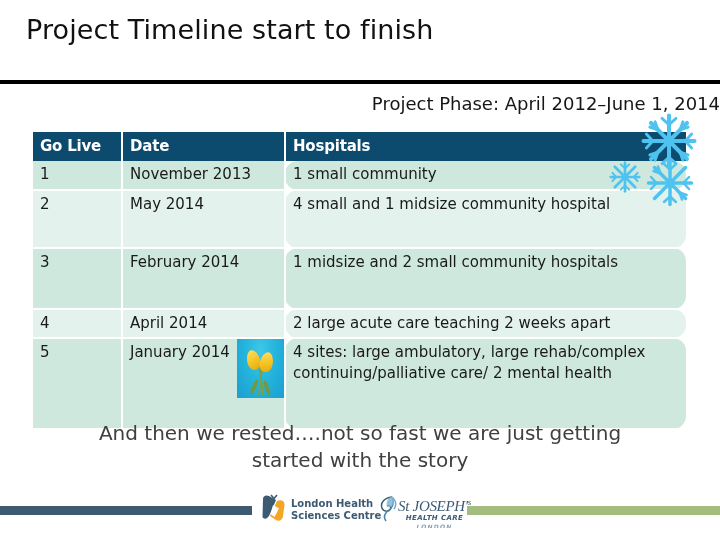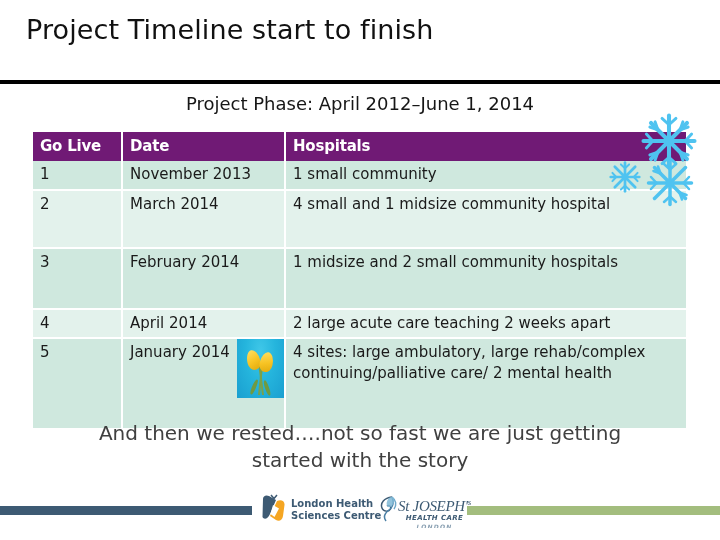--- a/index.html
+++ b/index.html
@@ -44,21 +44,21 @@
     height: 4px;
     background: #000000;
   }
 
   
   .subtitle {
     position: absolute;
     left: 0px;
     top: 92px;
     width: 720px;
-    text-align: center;
+    text-align: right;
     font-size: 18px;
     line-height: 24px;
     color: #161616;
   }
 
   
   .tbl-wrap {
     position: absolute;
     left: 33px;
     top: 132px;
@@ -72,21 +72,21 @@
     table-layout: fixed;
     font-size: 15px;
     color: #1a1a1a;
   }
 
   table.timeline col.c-golive { width: 89px; }
   table.timeline col.c-date   { width: 163px; }
   table.timeline col.c-hosp   { width: 401px; }
 
   table.timeline thead th {
-    background: #701a75;
+    background: #0c4a6e;
     color: #ffffff;
     font-size: 15px;
     font-weight: bold;
     text-align: left;
     padding: 4px 0 5px 7px;
     height: 20px;
     border-right: 2px solid #ffffff;
     vertical-align: middle;
     letter-spacing: -0.2px;
   }
@@ -94,21 +94,21 @@
 
   table.timeline tbody td {
     padding: 3px 0 3px 7px;
     vertical-align: top;
     border-right: 2px solid #ffffff;
     border-bottom: 2px solid #ffffff;
     font-size: 15px;
     line-height: 21px;
     color: #1a1a1a;
   }
-  table.timeline tbody td:last-child { border-right: none; }
+  table.timeline tbody td:last-child { border-right: none; border-radius: 13px; }
 
   table.timeline tbody tr.shade-a td { background: #cfe8de; }
   table.timeline tbody tr.shade-b td { background: #e3f2ec; }
 
   tr.r1 td { height: 22px; }
   tr.r2 td { height: 50px; }
   tr.r3 td { height: 53px; }
   tr.r4 td { height: 21px; }
   tr.r5 td { height: 83px; }
 
@@ -290,21 +290,21 @@
       <tbody>
 
         <tr class="shade-a r1">
           <td>1</td>
           <td>November 2013</td>
           <td>1 small community</td>
         </tr>
 
         <tr class="shade-b r2">
           <td>2</td>
-          <td>March 2014</td>
+          <td>May 2014</td>
           <td>4 small and 1 midsize community hospital</td>
         </tr>
 
         <tr class="shade-a r3">
           <td>3</td>
           <td>February 2014</td>
           <td>1 midsize and 2 small community hospitals</td>
         </tr>
 
         <tr class="shade-b r4">

